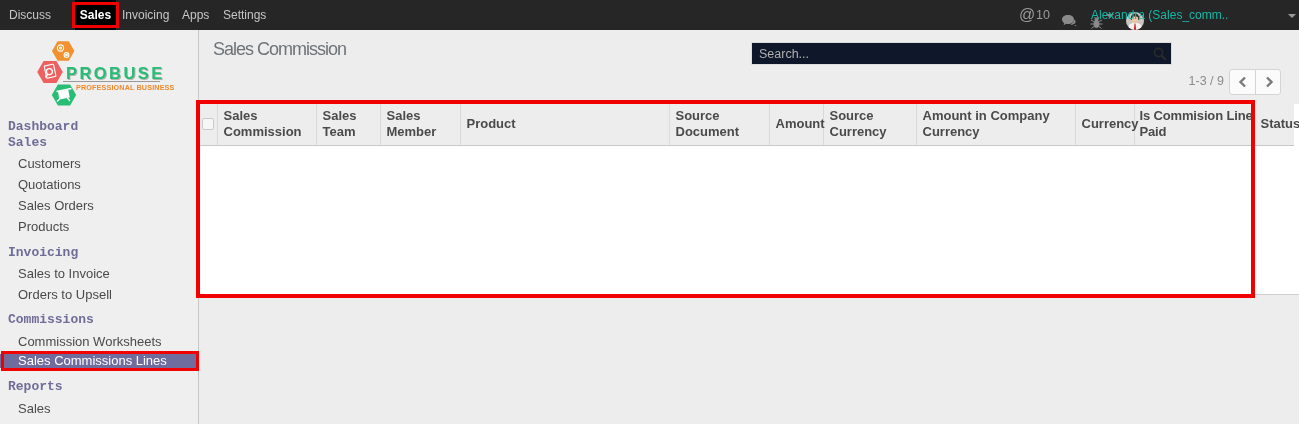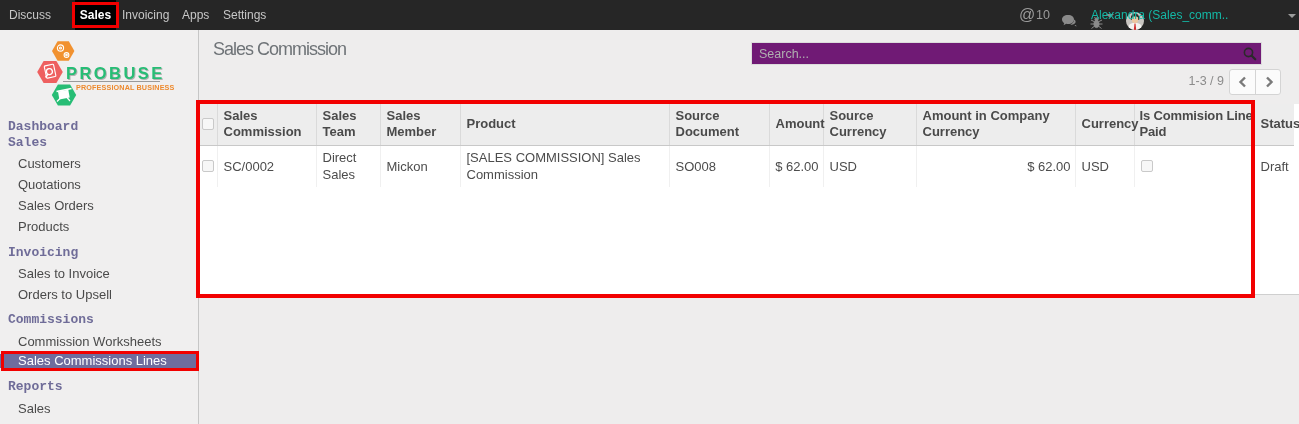--- a/index.html
+++ b/index.html
@@ -13,21 +13,21 @@
 .nav-r { position:absolute; top:0; height:30px; color:#9b9b9b; font-size:12px; line-height:30px; }
 
 
 #sidebar { position:absolute; left:0; top:30px; width:199px; height:394px; background:#f0efef; border-right:1px solid #c6c6c6; }
 .sh { position:absolute; left:8px; height:20px; line-height:20px; font-size:13px; font-weight:bold; color:#6f6c98;font-family:Liberation Mono, monospace; }
 .si { position:absolute; left:18px; height:20px; line-height:20px; font-size:13px; color:#4a4a4a; }
 #sactive { position:absolute; left:0; top:354px; width:199px; height:14px; background:#6f6d9e; color:#fff; font-size:13px; line-height:14px; padding-left:18px; }
 
 
 #title { position:absolute; left:213px; top:39px; font-size:18px; letter-spacing:-1px; color:#6e7377; }
-#search { position:absolute; left:751px; top:42px; width:511px; height:23px; background:#701a75; border:1px solid #dcdcdc; }
+#search { position:absolute; left:751px; top:42px; width:421px; height:23px; background:#0f172a; border:1px solid #dcdcdc; }
 #search span { position:absolute; left:7px; top:4px; font-size:12.5px; color:#afafaf; }
 #pagercnt { position:absolute; left:1150px; top:71px; width:74px; text-align:right; font-size:12.5px; color:#8b8b8b; height:20px; line-height:20px; }
 #pagerbtns { position:absolute; left:1229px; top:69px; width:52px; height:26px; background:#fbfbfb; border:1px solid #d4d4d4; border-radius:3px; }
 #pagerbtns .sep { position:absolute; left:25px; top:0; width:1px; height:24px; background:#d4d4d4; }
 
 
 #tablewrap { position:absolute; left:199px; top:104px; width:1100px; height:191px; background:#fff; border-bottom:1px solid #cfcfcf; }
 table { border-collapse:collapse; table-layout:fixed; width:1095px; }
 th { background:#ededed; color:#4a4a4a; font-size:13px; font-weight:bold; text-align:left; vertical-align:middle; height:41px; padding:2px 6px; border-bottom:1px solid #c8c8c8; border-right:1px solid #dadada; line-height:16px; }
 th:last-child { border-right:none; }
@@ -184,37 +184,19 @@
   <th>Source Document</th>
   <th>Amount</th>
   <th>Source Currency</th>
   <th>Amount in Company Currency</th>
   <th>Currency</th>
   <th style="padding-left:5px;padding-right:0;letter-spacing:-0.15px;">Is Commision Line Paid</th>
   <th>Status</th>
 </tr>
 </thead>
 <tbody>
-<tr>
-  <td style="padding:2px 3px;">
-            <div class="cb"></div>
-          </td>
-  <td>SC/0002</td>
-          <td>Direct Sales</td>
-          <td>Mickon</td>
-  <td>[SALES COMMISSION] Sales Commission</td>
-          <td>SO008</td>
-  <td class="r">$ 62.00</td>
-          <td>USD</td>
-          <td class="r">$ 62.00</td>
-          <td>USD</td>
-  <td>
-            <div class="cb"></div>
-          </td>
-          <td>Draft</td>
-</tr>
 </tbody>
 </table>
 </div>
 
 <div class="red" style="left:72px; top:2px; width:47px; height:26px;"></div>
 <div class="red" style="left:196px; top:100px; width:1059px; height:198px; border-width:4px;"></div>
 <div class="red" style="left:1px; top:351px; width:198px; height:20px;"></div>
 
 </body></html>

